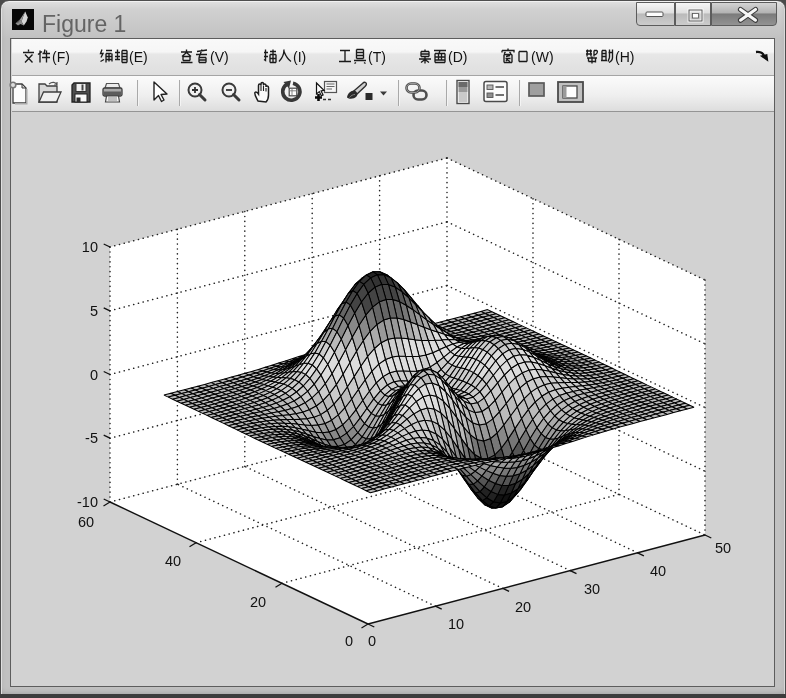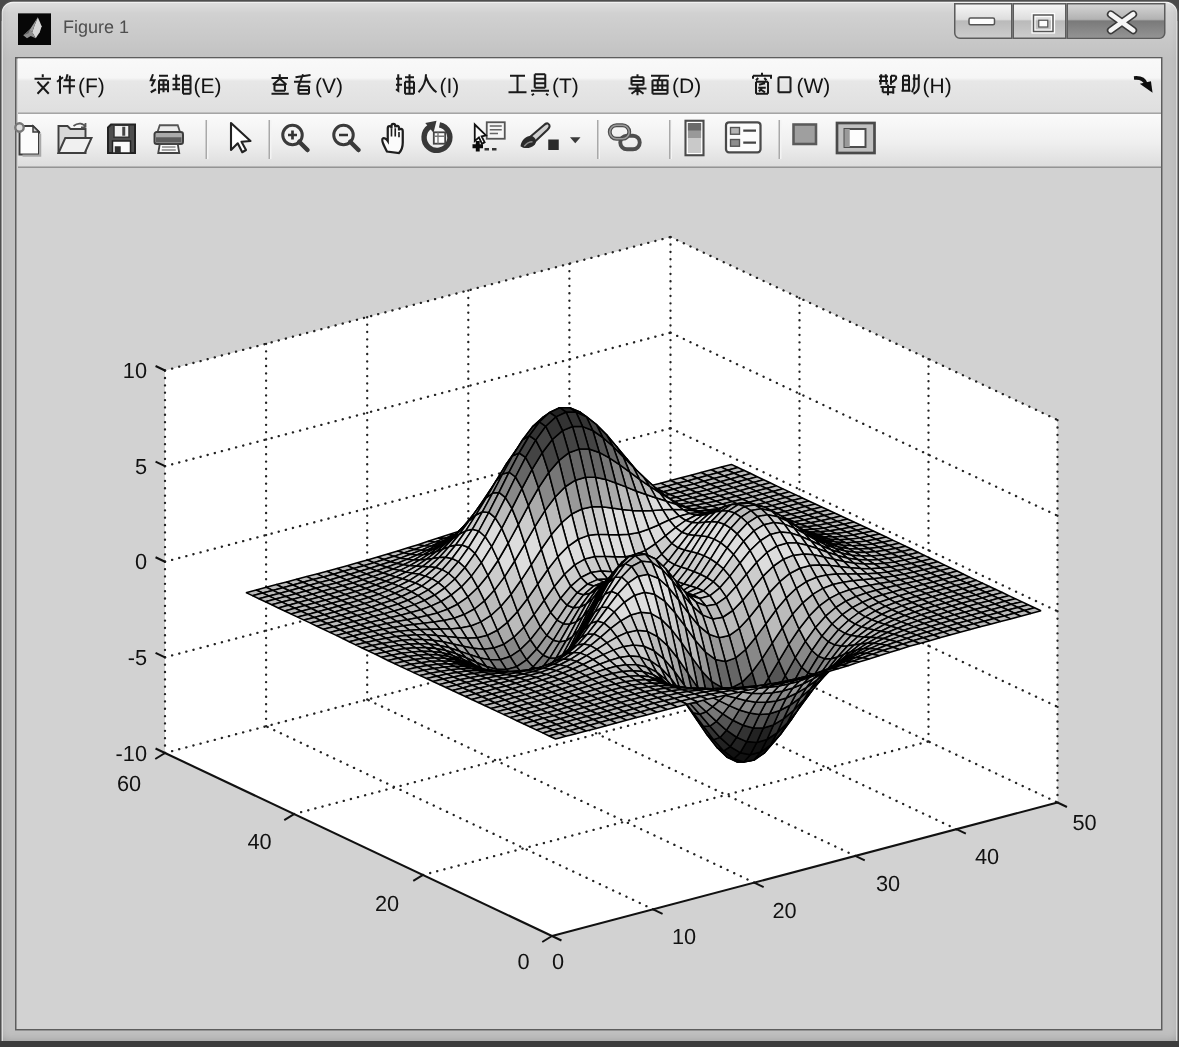--- a/index.html
+++ b/index.html
@@ -3,21 +3,21 @@
 html,body{margin:0;padding:0}
 body{width:786px;height:698px;position:relative;background:#f5f5f5;filter:grayscale(1);
      font-family:"Liberation Sans",sans-serif;overflow:hidden}
 .win{position:absolute;left:0;top:0;width:784px;height:696px;
      border:1.6px solid #4e4e4e;border-radius:9px 9px 4px 4px;
      background:linear-gradient(#dfe0e2 0,#cfd1d3 8px,#c6c8ca 26px,#bfc1c3 38px);
      box-shadow:inset 0 1px 0 #f0f1f2, inset 1px 0 0 #dfe0e1, inset -1px 0 0 #d8d9da, inset 0 -5px 7px -3px #8f8f8f;}
 .client-border{position:absolute;left:10px;top:38px;width:763px;height:647px;
      border:1.4px solid #5d5d5d;background:#d2d2d2;}
 .titleicon{position:absolute;left:12px;top:9px;width:22px;height:21px;background:#050505;}
-.titletext{position:absolute;left:42px;top:11px;font-size:12px;color:#1d4ed8;}
+.titletext{position:absolute;left:42px;top:11px;font-size:23px;color:#15803d;}
 .btns{position:absolute;left:636px;top:1.5px;width:140px;height:23px;}
 .btn{position:absolute;top:0;height:22px;border:1px solid #5c5c5c;
      background:linear-gradient(#f5f5f5 0,#dedede 45%,#bababa 50%,#cccccc 100%);}
 .btn.min{left:0;width:37px;border-radius:0 0 0 4px;}
 .btn.max{left:39px;width:34px;}
 .btn.cls{left:75px;width:64px;border-radius:0 0 4px 0;
      background:linear-gradient(#d4d4d4 0,#b2b2b2 45%,#7a7a7a 50%,#939393 100%);}
 .menubar{position:absolute;left:11.5px;top:39px;width:762px;height:36px;
      background:linear-gradient(#f9f9f9 0,#f6f6f6 36%,#e7e7e7 42%,#dfdfdf 100%);
      border-bottom:1px solid #a5a5a5;}

